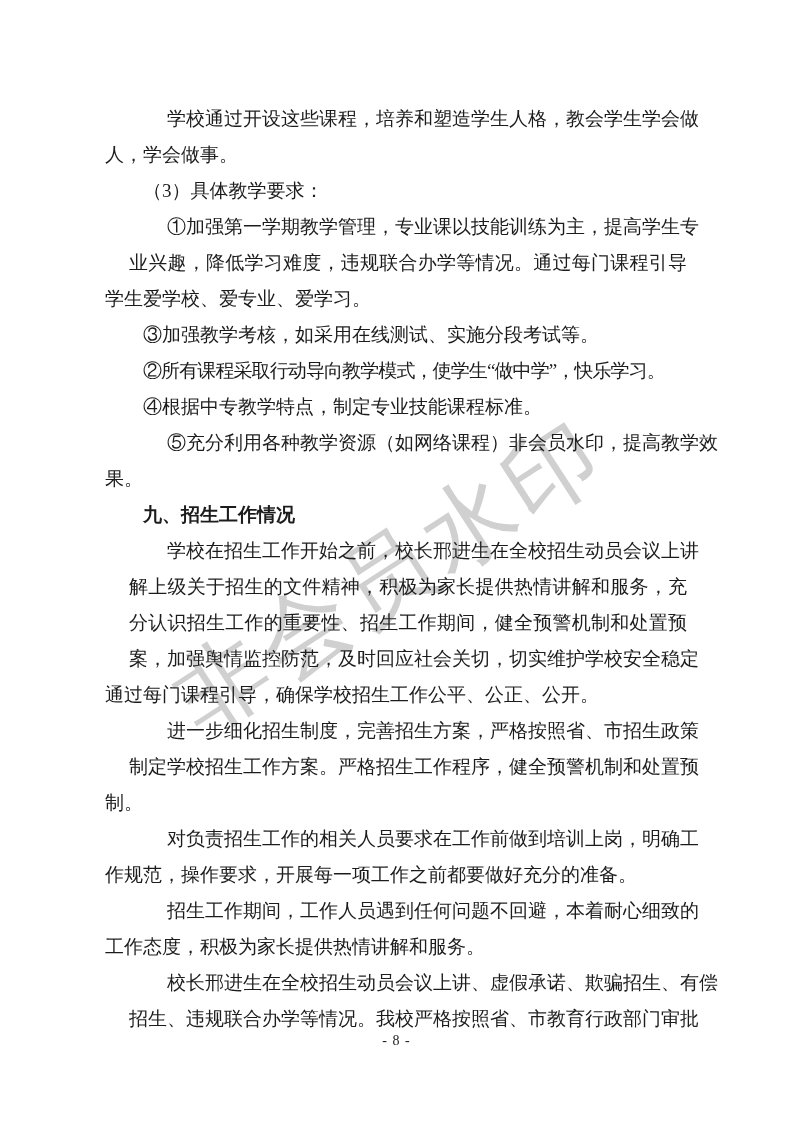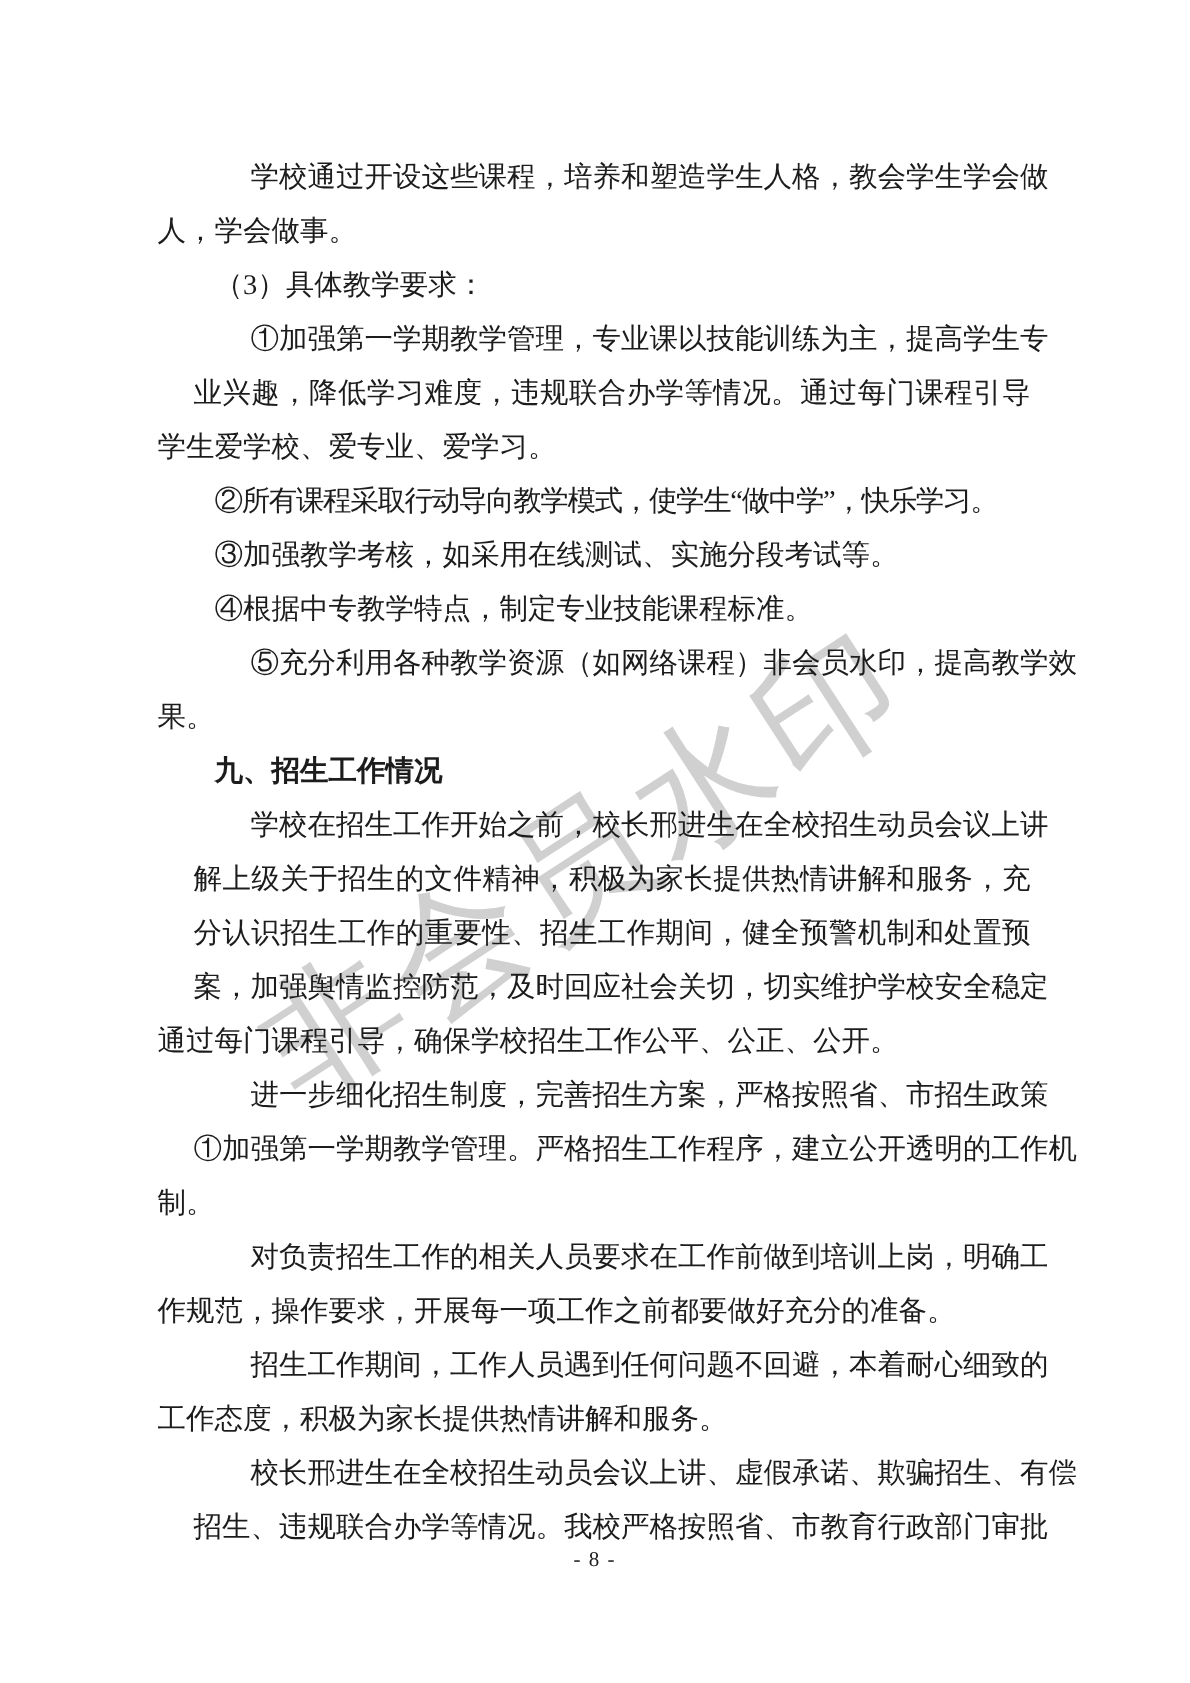--- a/index.html
+++ b/index.html
@@ -80,45 +80,45 @@
       </div>
       <div class="para body">
         <div class="line indent">（3）具体教学要求：</div>
       </div>
       <div class="para body">
         <div class="line full indent">①加强第一学期教学管理，专业课以技能训练为主，提高学生专</div>
         <div class="line full">业兴趣，降低学习难度，违规联合办学等情况。通过每门课程引导</div>
         <div class="line">学生爱学校、爱专业、爱学习。</div>
       </div>
       <div class="para body">
-        <div class="line indent tight">②所有课程采取行动导向教学模式，使学生“做中学”，快乐学习。</div>
+        <div class="line indent">③加强教学考核，如采用在线测试、实施分段考试等。</div>
       </div>
       <div class="para body">
-        <div class="line indent">③加强教学考核，如采用在线测试、实施分段考试等。</div>
+        <div class="line indent tight">②所有课程采取行动导向教学模式，使学生“做中学”，快乐学习。</div>
       </div>
       <div class="para body">
         <div class="line indent">④根据中专教学特点，制定专业技能课程标准。</div>
       </div>
       <div class="para body">
         <div class="line full indent">⑤充分利用各种教学资源（如网络课程）非会员水印，提高教学效</div>
         <div class="line">果。</div>
       </div>
       <div class="para heading">
         <div class="line indent">九、招生工作情况</div>
       </div>
       <div class="para body">
         <div class="line full indent">学校在招生工作开始之前，校长邢进生在全校招生动员会议上讲</div>
         <div class="line full">解上级关于招生的文件精神，积极为家长提供热情讲解和服务，充</div>
         <div class="line full">分认识招生工作的重要性、招生工作期间，健全预警机制和处置预</div>
         <div class="line full">案，加强舆情监控防范，及时回应社会关切，切实维护学校安全稳定</div>
         <div class="line">通过每门课程引导，确保学校招生工作公平、公正、公开。</div>
       </div>
       <div class="para body">
         <div class="line full indent">进一步细化招生制度，完善招生方案，严格按照省、市招生政策</div>
-        <div class="line full">①加强第一学期教学管理。严格招生工作程序，建立公开透明的工作机</div>
+        <div class="line full">制定学校招生工作方案。严格招生工作程序，健全预警机制和处置预</div>
         <div class="line">制。</div>
       </div>
       <div class="para body">
         <div class="line full indent">对负责招生工作的相关人员要求在工作前做到培训上岗，明确工</div>
         <div class="line">作规范，操作要求，开展每一项工作之前都要做好充分的准备。</div>
       </div>
       <div class="para body">
         <div class="line full indent">招生工作期间，工作人员遇到任何问题不回避，本着耐心细致的</div>
         <div class="line">工作态度，积极为家长提供热情讲解和服务。</div>
       </div>

